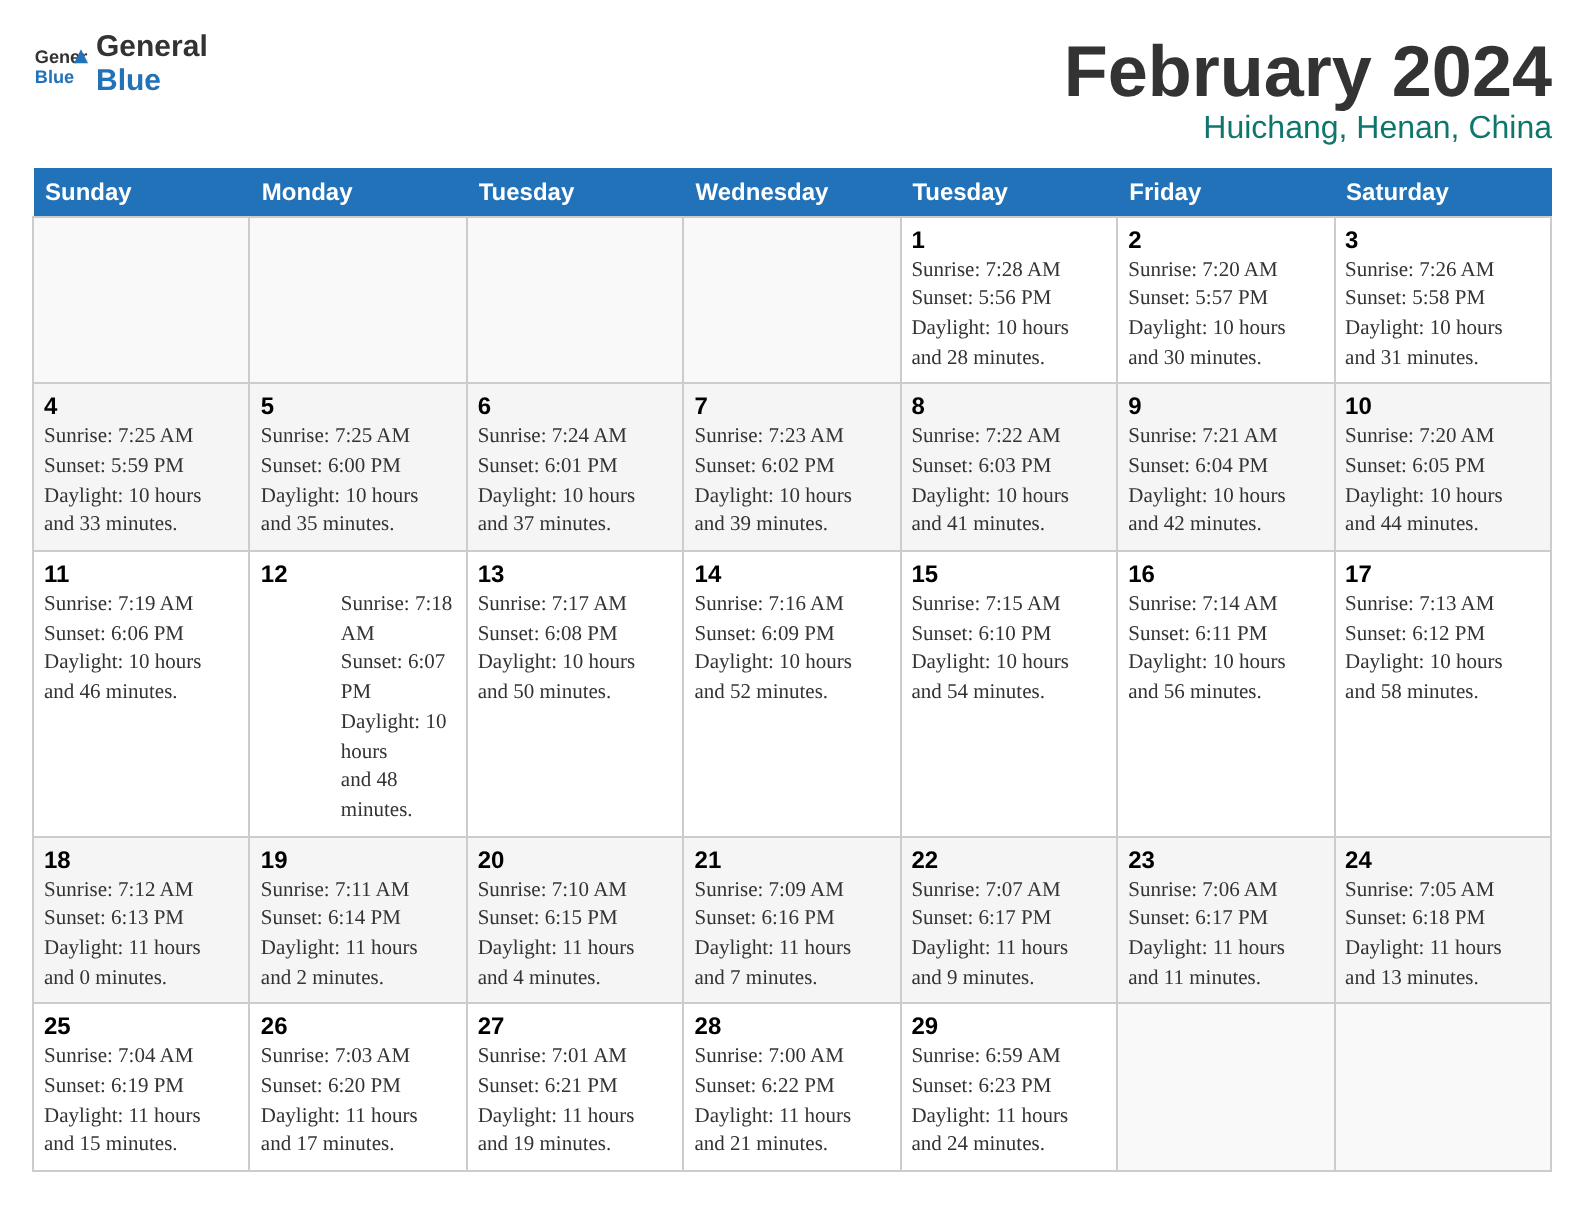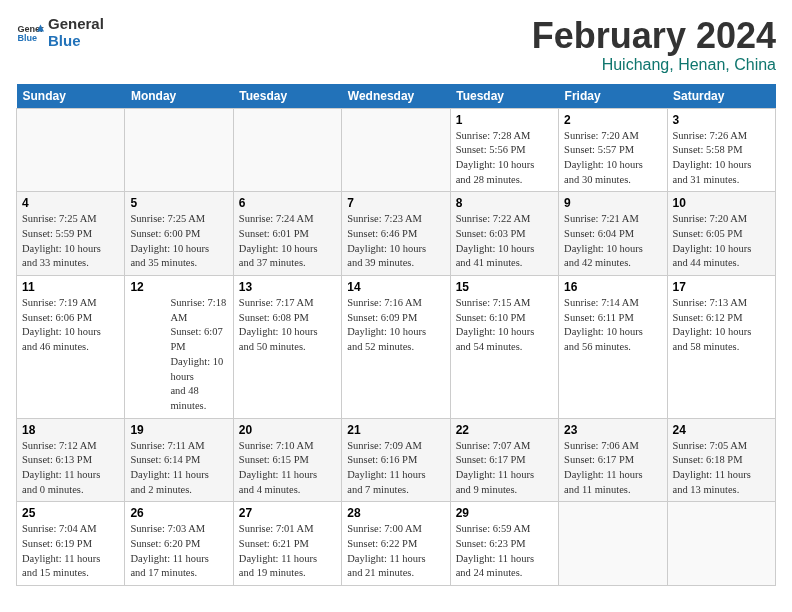--- a/index.html
+++ b/index.html
@@ -161,21 +161,21 @@
         <td>
           <span class="day-number">6</span>
           <div class="day-info" style="white-space: pre-line;">Sunrise: 7:24 AM
 Sunset: 6:01 PM
 Daylight: 10 hours
 and 37 minutes.</div>
         </td>
         <td>
           <span class="day-number">7</span>
           <div class="day-info" style="white-space: pre-line;">Sunrise: 7:23 AM
-Sunset: 6:46 PM
+Sunset: 6:02 PM
 Daylight: 10 hours
 and 39 minutes.</div>
         </td>
         <td>
           <span class="day-number">8</span>
           <div class="day-info" style="white-space: pre-line;">Sunrise: 7:22 AM
 Sunset: 6:03 PM
 Daylight: 10 hours
 and 41 minutes.</div>
         </td>

